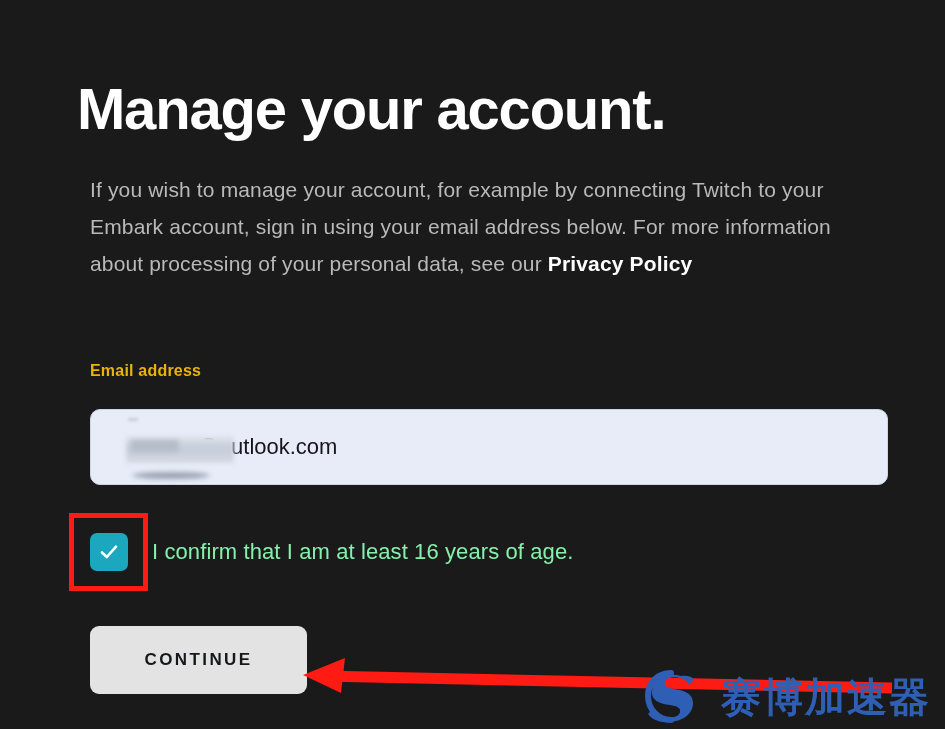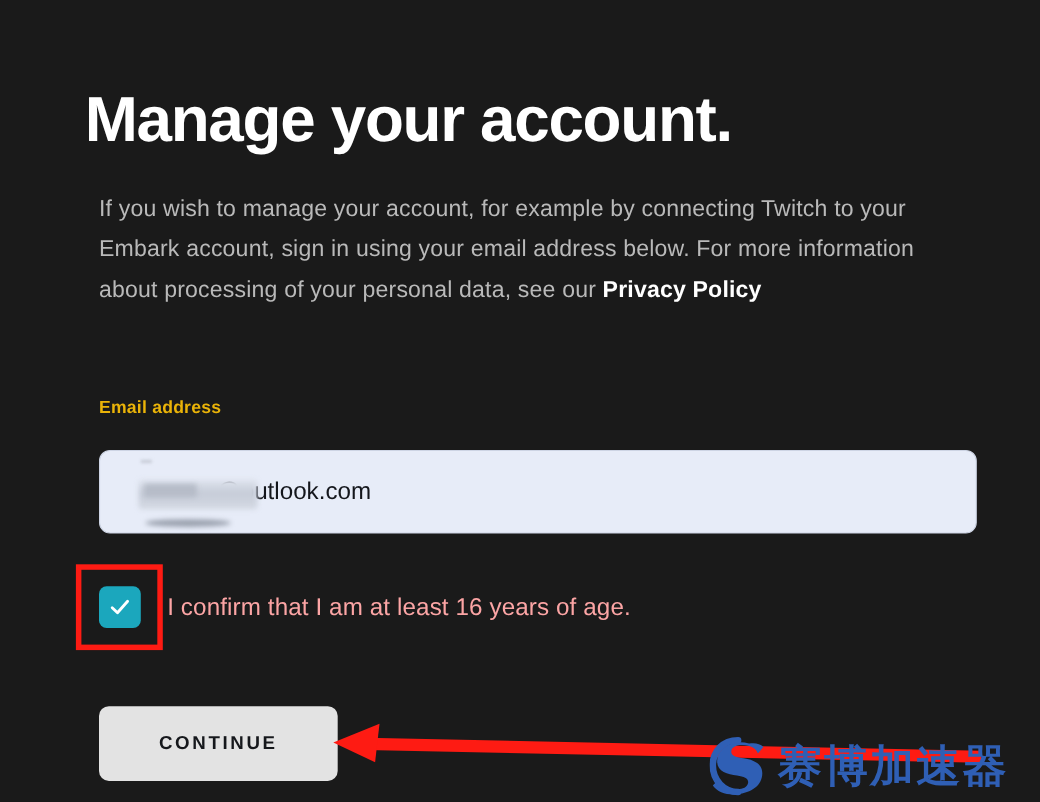--- a/index.html
+++ b/index.html
@@ -146,21 +146,21 @@
     display: flex;
     align-items: center;
     justify-content: center;
     cursor: pointer;
     flex: none;
   }
   .checkbox svg { display: block; }
   .checkbox-label {
     margin-left: 24px;
     font-size: 22px;
-    color: #fca5a5;
+    color: #86efac;
     white-space: nowrap;
     letter-spacing: 0.1px;
   }
 
   
   .highlight-box {
     position: absolute;
     left: 69px;
     top: 513px;
     width: 79px;
@@ -170,21 +170,20 @@
     pointer-events: none;
   }
 
   
   .buttons {
     position: absolute;
     left: 90px;
     top: 626px;
     display: flex;
     gap: 34px;
-    margin-top: 16px;
   }
   .btn {
     box-sizing: border-box;
     height: 68px;
     border-radius: 9px;
     font-family: "Liberation Sans", sans-serif;
     font-size: 17px;
     font-weight: bold;
     letter-spacing: 2.4px;
     display: flex;
@@ -215,21 +214,21 @@
     pointer-events: none;
   }
 
   
   .watermark {
     position: absolute;
     left: 645px;
     top: 670px;
     display: flex;
     align-items: center;
-    gap: 10px;
+    gap: 24px;
     text-align: right;
   }
   .watermark-mark {
     width: 52px;
     height: 54px;
     flex: none;
   }
   .watermark-text {
     font-family: "DejaVu Sans", sans-serif;
     font-size: 40px;

